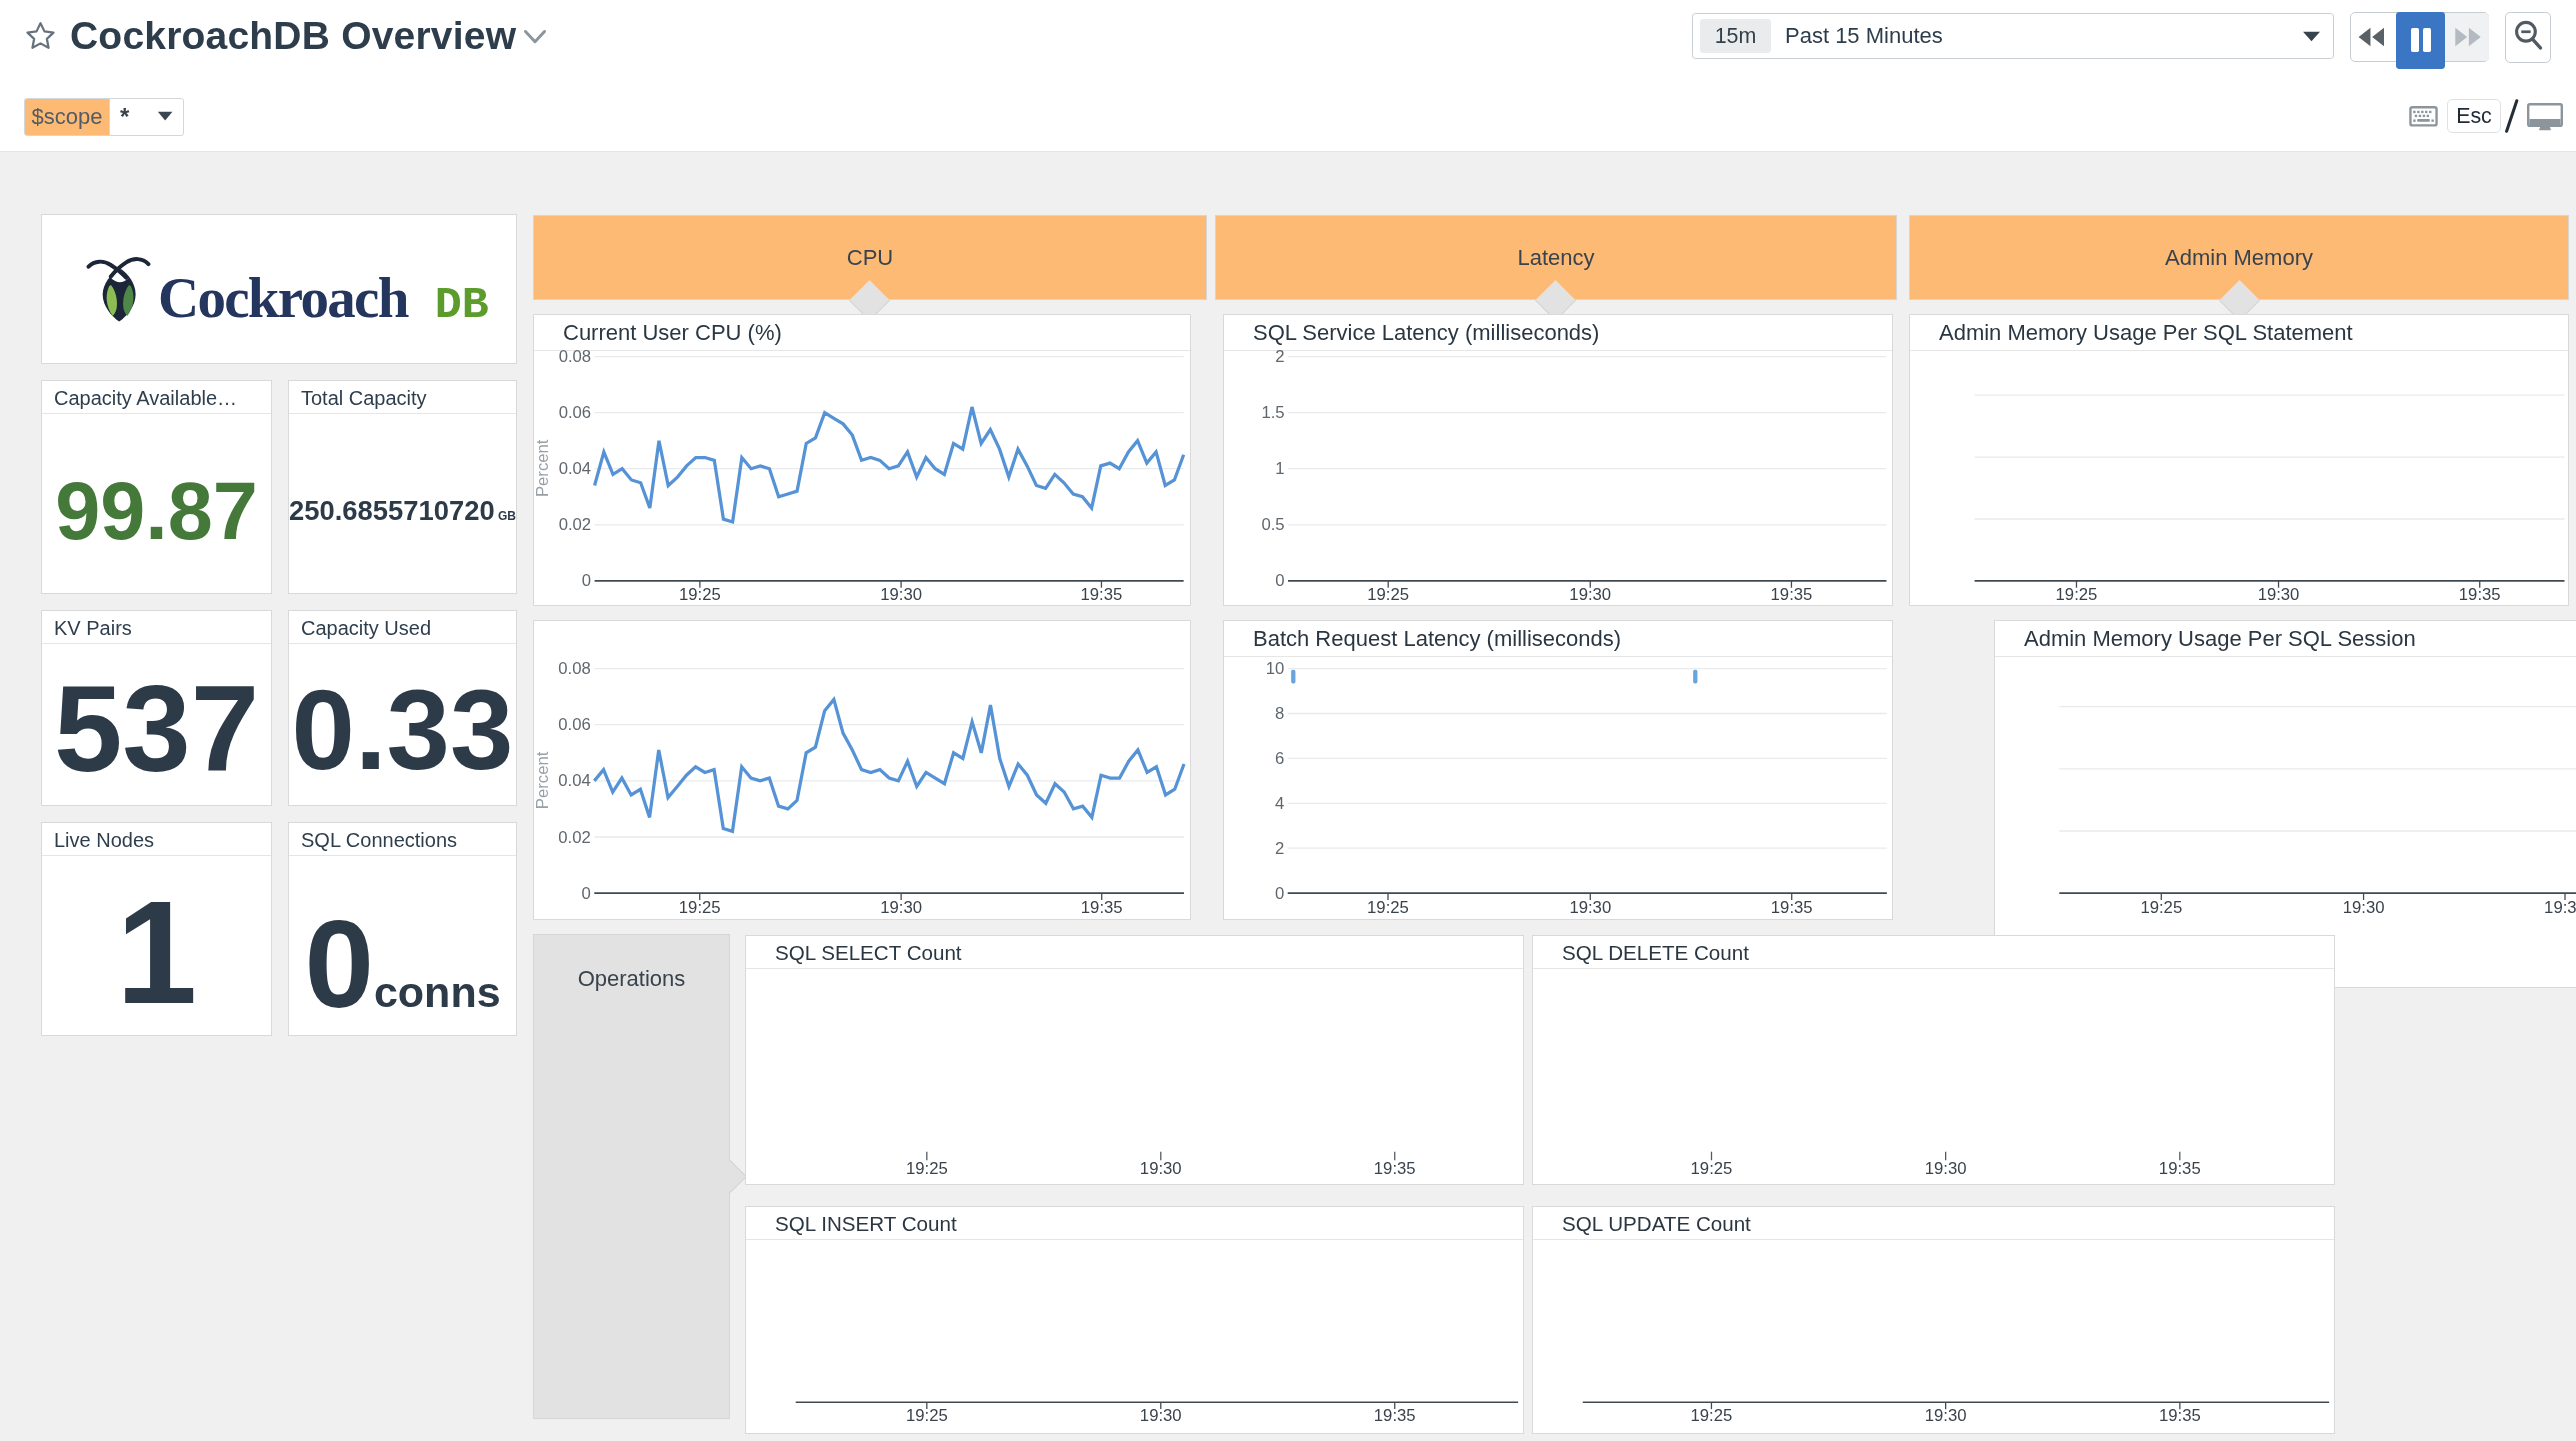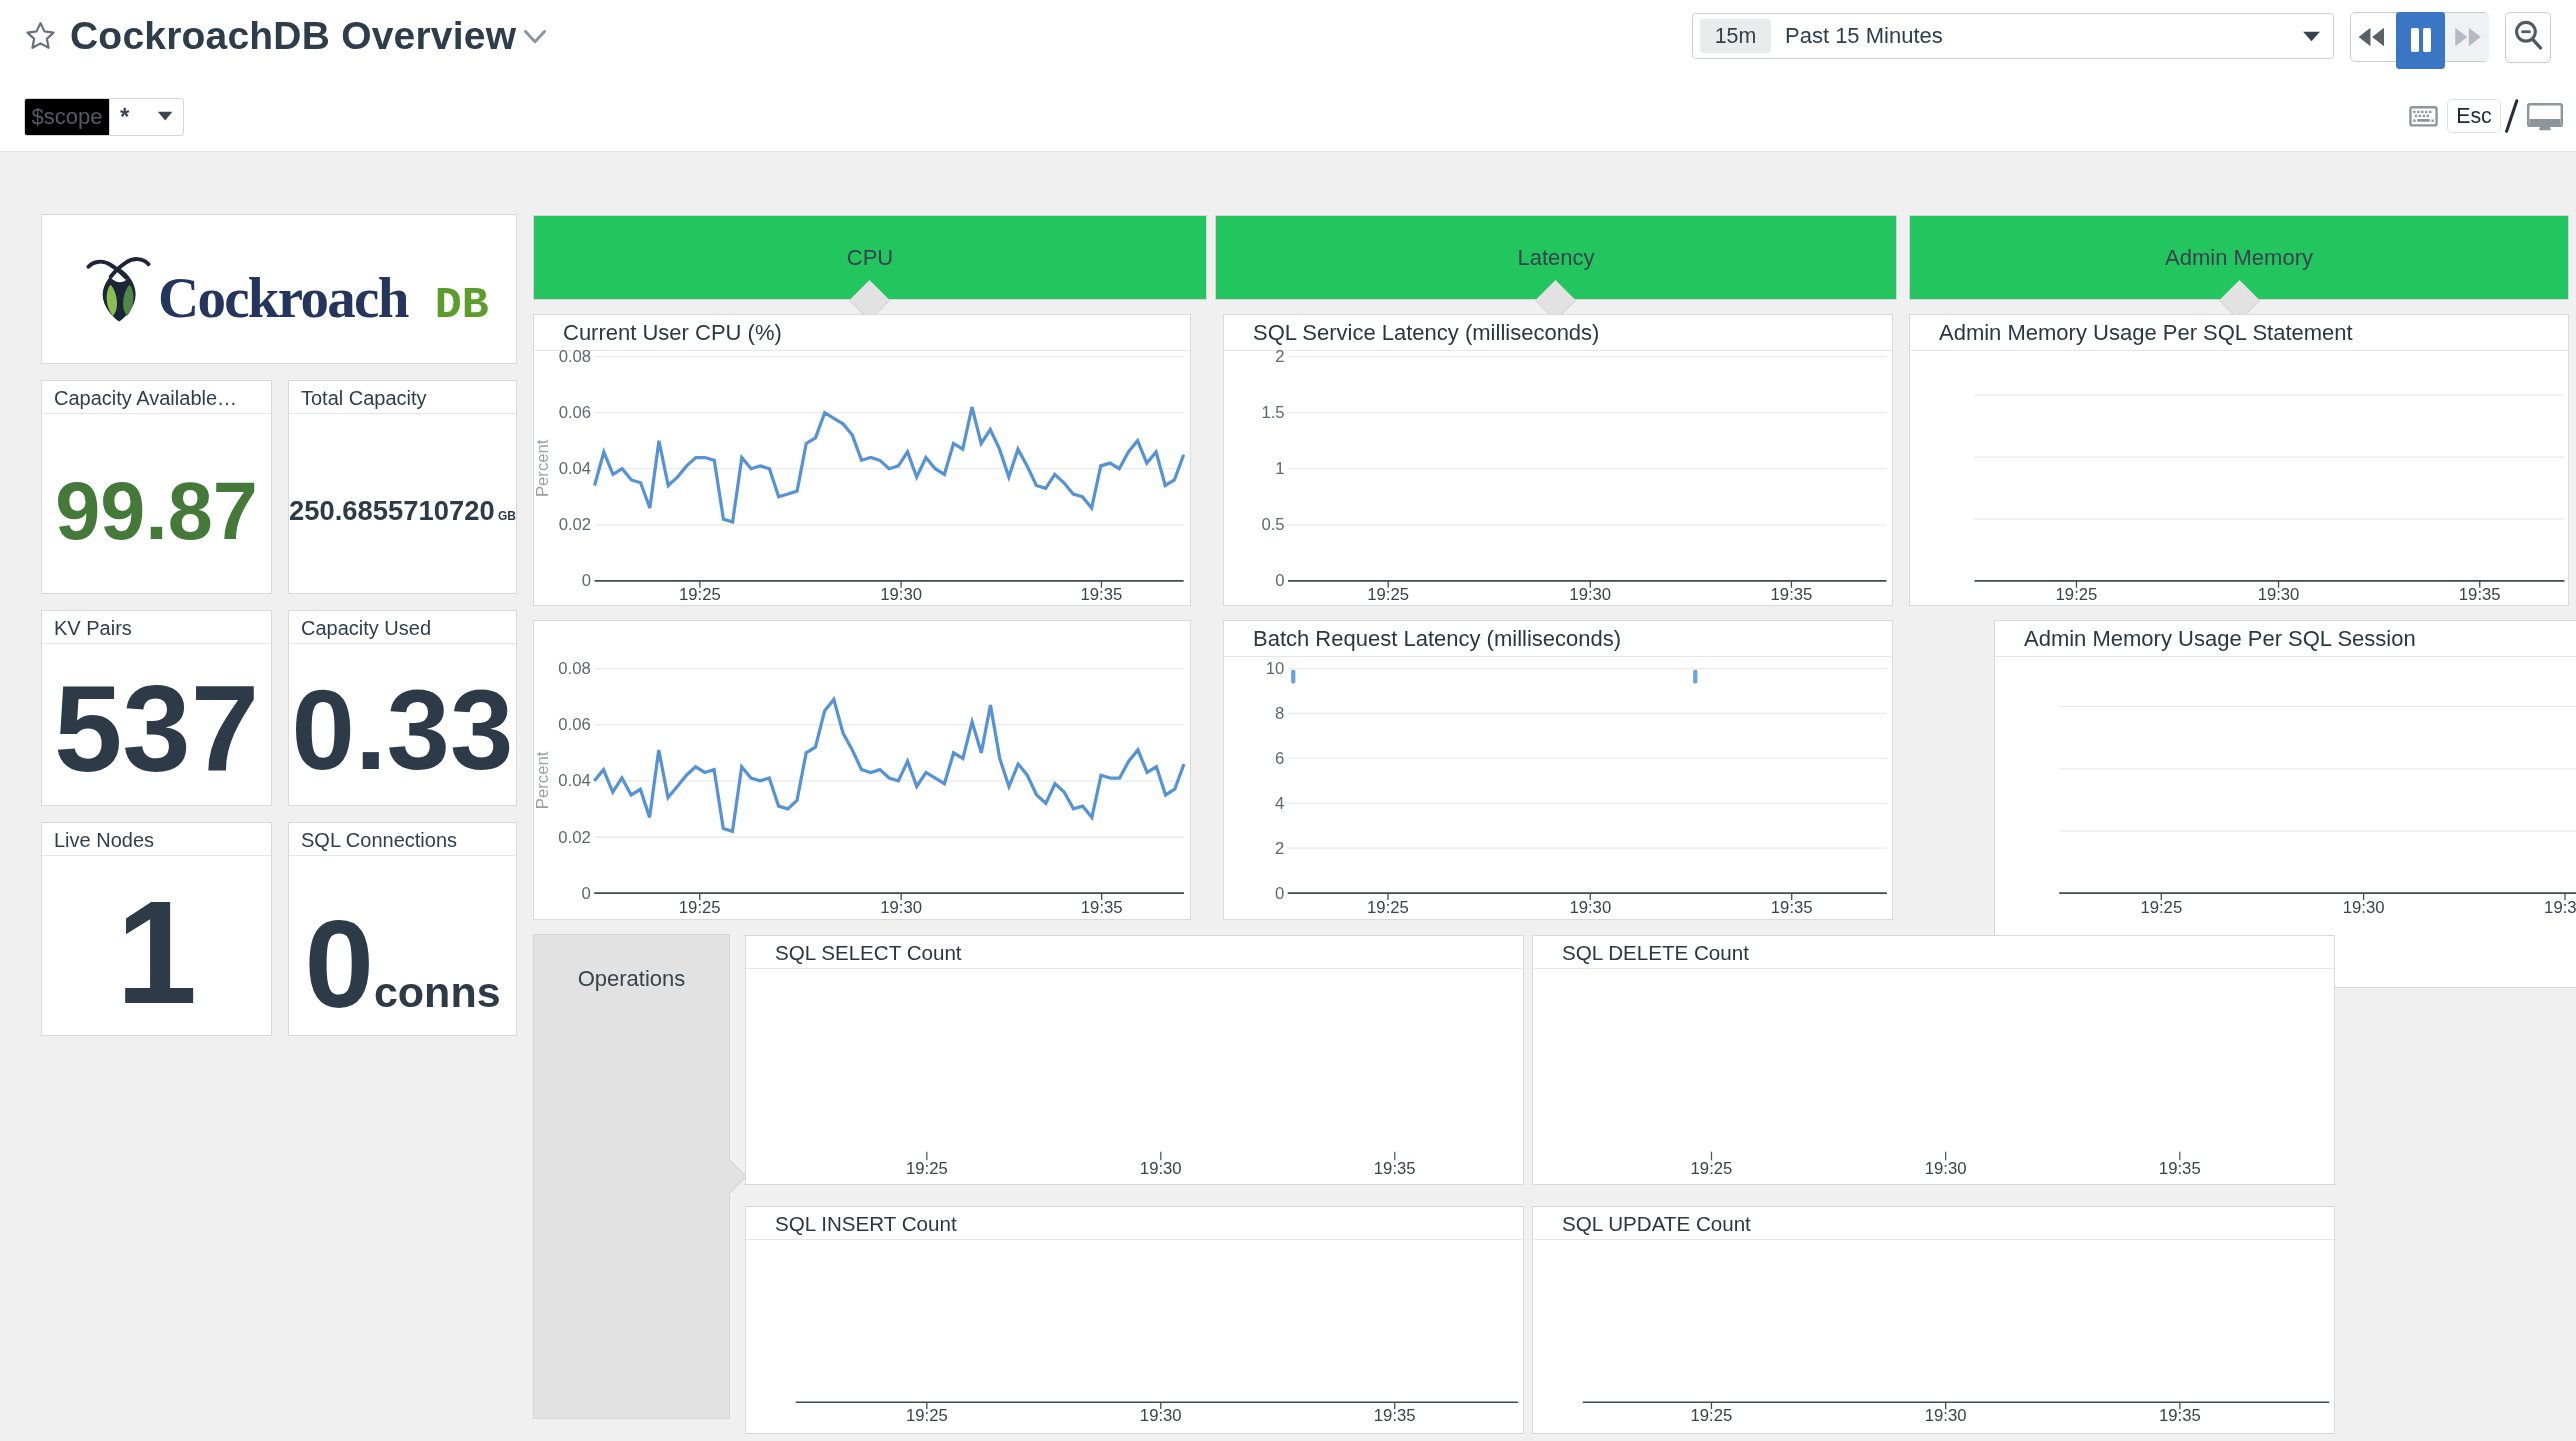--- a/index.html
+++ b/index.html
@@ -1,21 +1,21 @@
 <!DOCTYPE html>
 <html style="font-size:13.7px"><head><meta charset="utf-8"><title>CockroachDB Overview</title>
 <style>
 *{margin:0;padding:0;box-sizing:border-box}
 html,body{width:2576px;height:1441px;font-family:"Liberation Sans",sans-serif;background:#fff;overflow:hidden;position:relative}
 .abs{position:absolute}
 .content{position:absolute;left:0;top:151px;width:2576px;height:1291px;background:#f0f0f0;border-top:0.9px solid #e4e4e4}
 .card{position:absolute;background:#fff;border:0.9px solid #d9d9d9}
 .ctitle{position:absolute;left:0;top:0;right:0;border-bottom:0.9px solid #e6e6e6;color:#2a3742;padding-left:29px;white-space:nowrap;overflow:hidden}
 .stitle{position:absolute;left:0;top:0;right:0;height:33px;border-bottom:0.9px solid #e6e6e6;font-size:20px;color:#2f3e4d;line-height:34px;padding-left:12px;white-space:nowrap;overflow:hidden}
-.ghead{position:absolute;background:#22c55e;border:0.9px solid #d6d6d6;height:85px}
+.ghead{position:absolute;background:#fdba74;border:0.9px solid #d6d6d6;height:85px}
 .ghead span{display:block;text-align:center;font-size:22px;color:#39434d;line-height:83px}
 .notchd{position:absolute;width:29px;height:29px;background:#e2e2e2;border-right:0.9px solid #d4d4d6;border-bottom:0.9px solid #d4d4d6;transform:rotate(45deg)}
 .bignum{position:absolute;left:0;right:0;text-align:center;font-weight:bold;color:#2d3b49;line-height:1}
 </style></head>
 <body>
 <svg class="abs" style="left:25px;top:21.4px" width="31" height="30" viewBox="0 0 36 35">
     <path d="M18 2.5 L22.6 12.1 L33.2 13.5 L25.4 20.8 L27.4 31.3 L18 26.1 L8.6 31.3 L10.6 20.8 L2.8 13.5 L13.4 12.1 Z" fill="none" stroke="#67727d" stroke-width="2.6" stroke-linejoin="round"></path>
   </svg>
 <div class="abs" style="left:70px;top:13.7px;font-size:39px;color:#2e3d4c;font-weight:700;letter-spacing:0.2px">CockroachDB Overview</div>
 <svg class="abs" style="left:522px;top:28px" width="26" height="19" viewBox="0 0 30 22">
@@ -40,21 +40,21 @@
     <path d="M5 2 L5 24 L19 13 Z" fill="#b3bac1"></path>
     <path d="M21 2 L21 24 L35 13 Z" fill="#b3bac1"></path>
   </svg>
 <div class="abs" style="left:2505px;top:12px;width:46px;height:51px;background:#fff;border:0.9px solid #c6ccd1;border-radius:5.1px"></div>
 <svg class="abs" style="left:2513px;top:19px" width="31" height="34" viewBox="0 0 36 40">
     <circle cx="15" cy="15" r="11" fill="none" stroke="#515a62" stroke-width="3.6"></circle>
     <line x1="9.5" y1="15" x2="20.5" y2="15" stroke="#515a62" stroke-width="3.2"></line>
     <line x1="23" y1="24" x2="32" y2="34" stroke="#515a62" stroke-width="4" stroke-linecap="round"></line>
   </svg>
 <div class="abs" style="left:24px;top:98px;width:160px;height:38px;background:#fff;border:0.9px solid #d4d7da;border-radius:2.6px"></div>
-<div class="abs" style="left:25px;top:99px;width:85px;height:36px;background:#000000;border-radius:1.7px 0 0 1.7px;border-right:0.9px solid #d4d7da;font-size:22px;color:#525c66;text-align:center;line-height:36px">$scope</div>
+<div class="abs" style="left:25px;top:99px;width:85px;height:36px;background:#fdba74;border-radius:1.7px 0 0 1.7px;border-right:0.9px solid #d4d7da;font-size:22px;color:#525c66;text-align:center;line-height:36px">$scope</div>
 <div class="abs" style="left:120px;top:103px;font-size:24px;color:#39434d;font-weight:bold">*</div>
 <svg class="abs" style="left:157px;top:111px" width="16.3" height="10.3" viewBox="0 0 19 12">
     <path d="M1 1 L9.5 11 L18 1 Z" fill="#3c4650"></path>
   </svg>
 <svg class="abs" style="left:2409px;top:106px" width="29" height="20.6" viewBox="0 0 36 26">
     <rect x="1.5" y="1.5" width="33" height="23" rx="2.5" fill="none" stroke="#8d959c" stroke-width="3"></rect>
     <g fill="#8d959c">
       <rect x="5" y="6" width="3" height="3"></rect>
       <rect x="10" y="6" width="3" height="3"></rect>
       <rect x="15" y="6" width="3" height="3"></rect>

